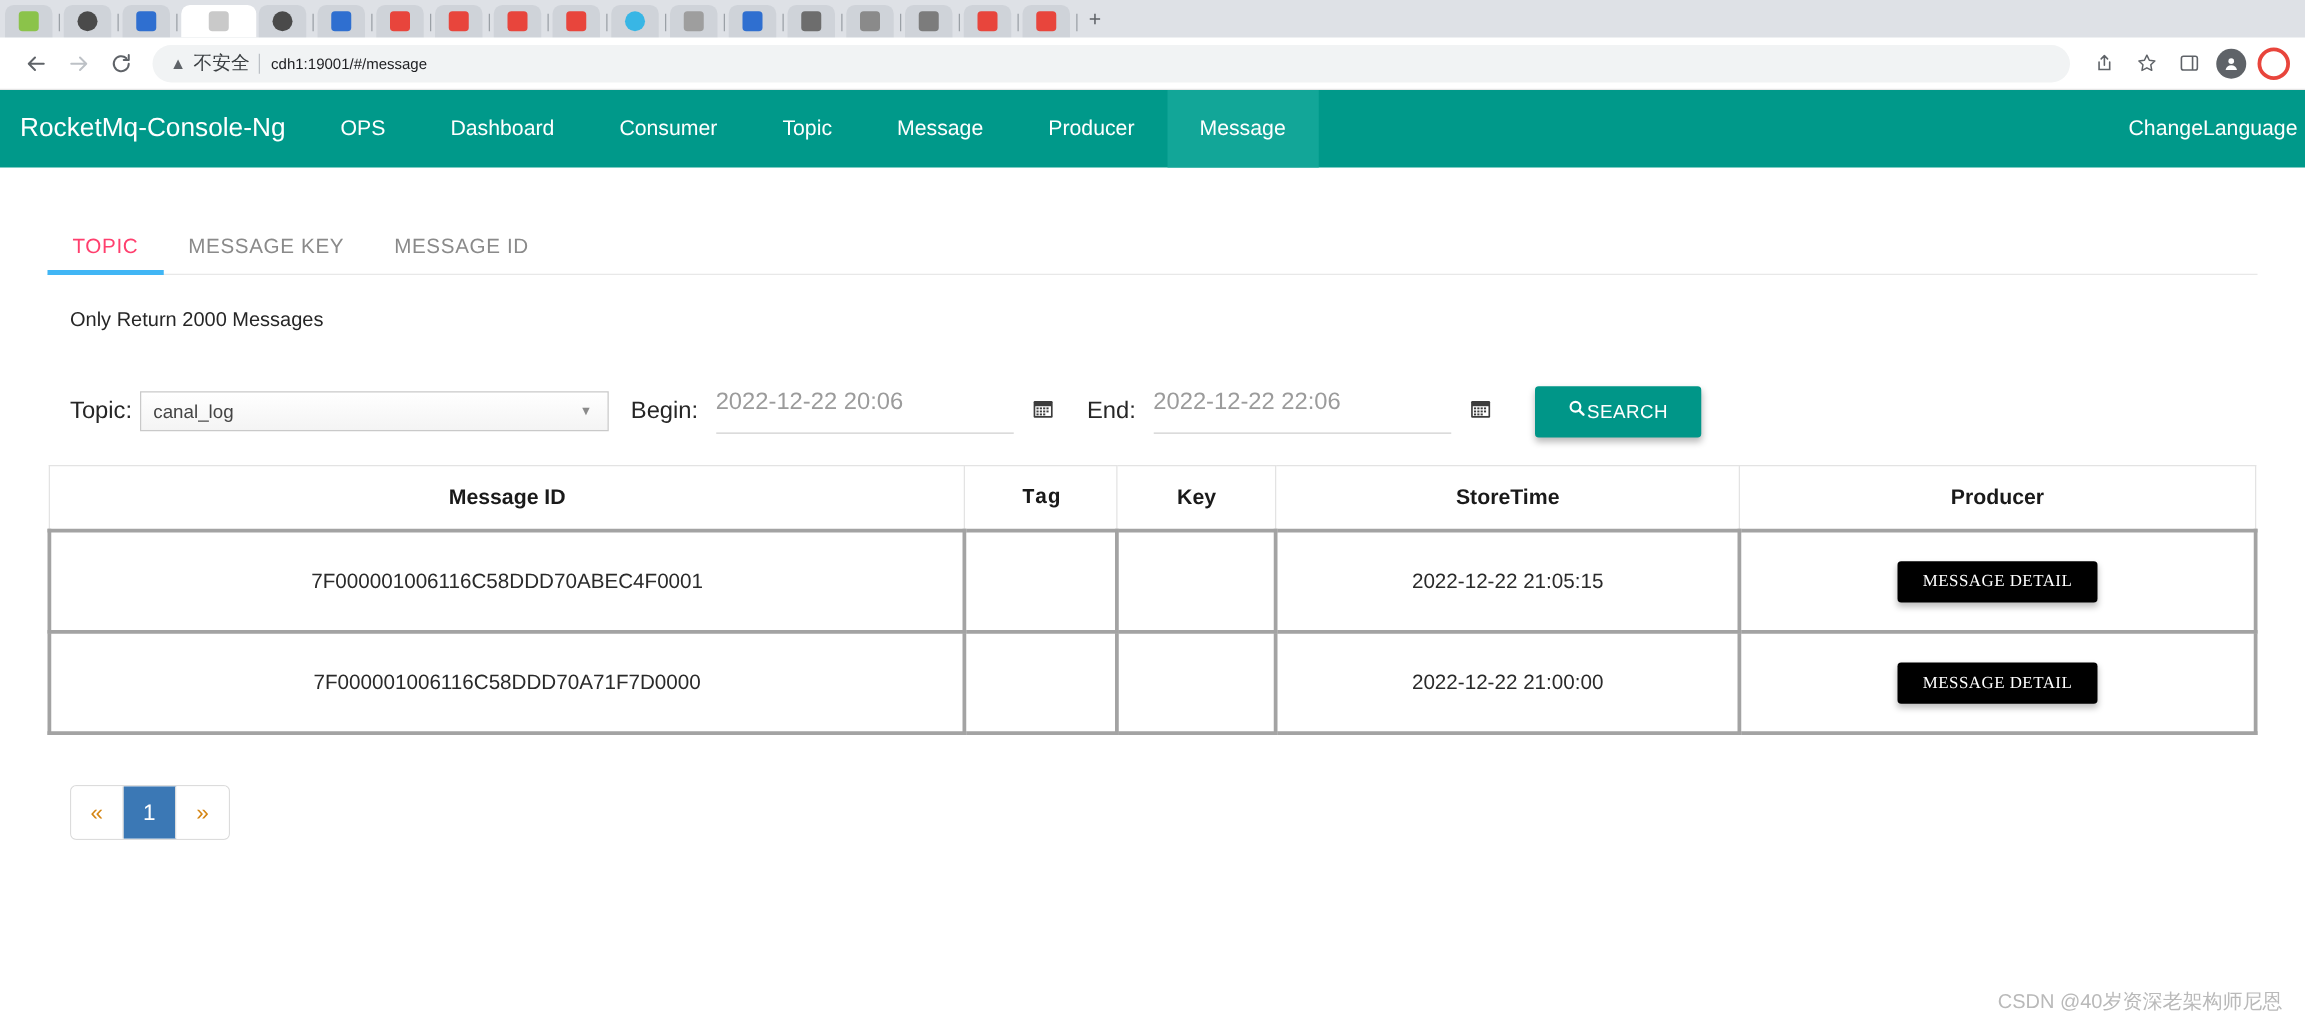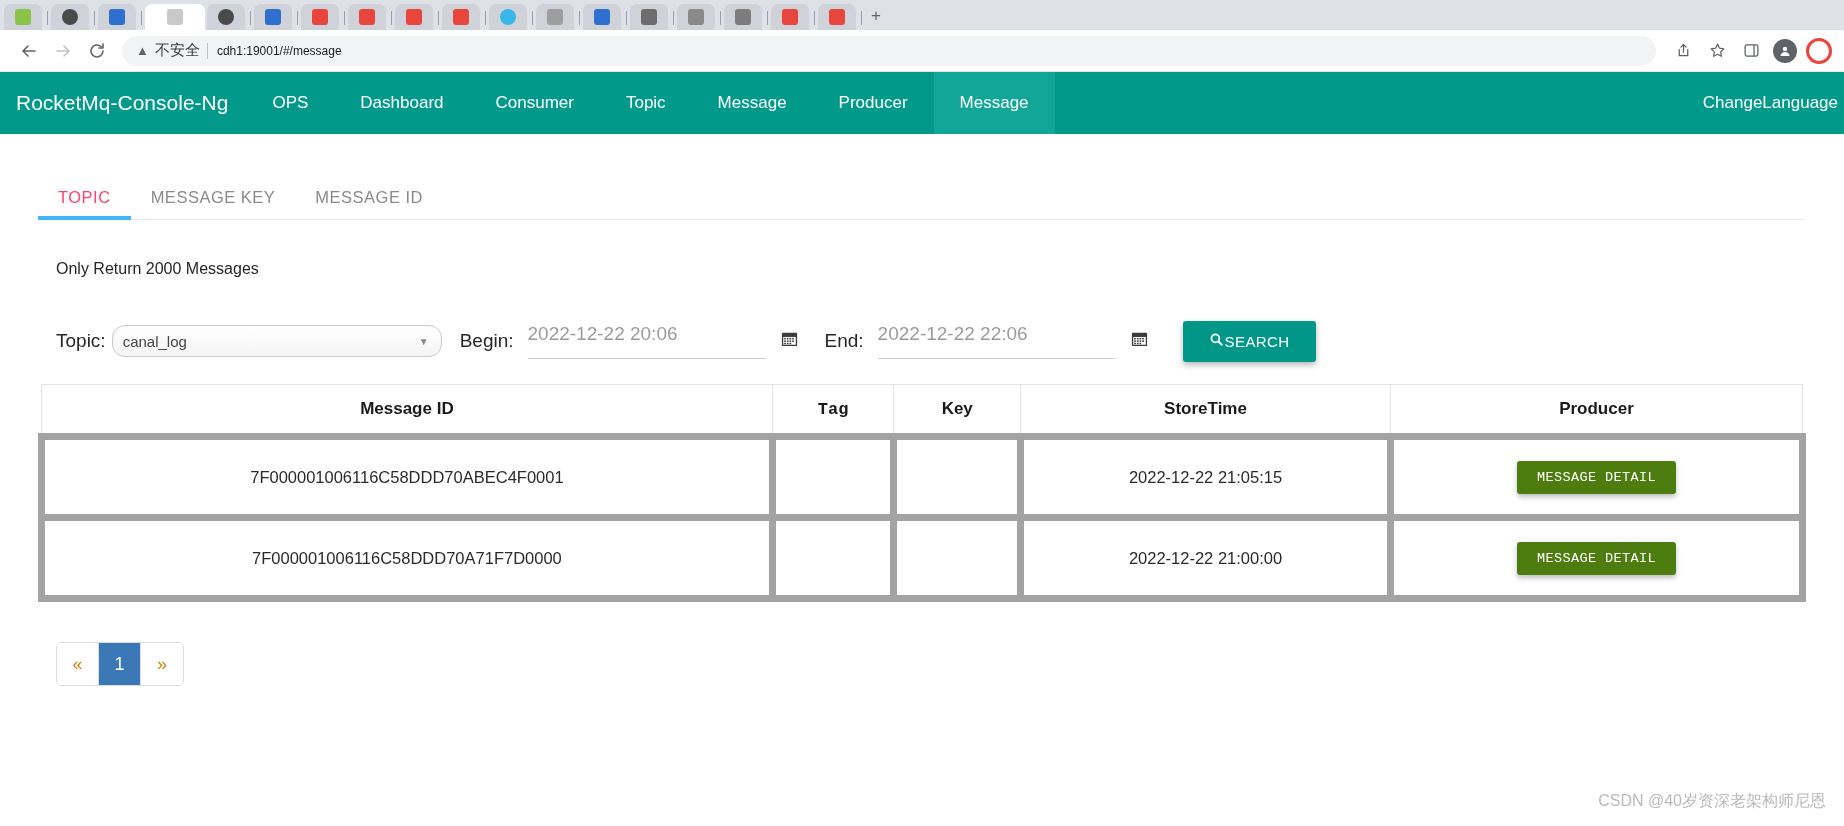--- a/index.html
+++ b/index.html
@@ -148,44 +148,44 @@
   .ptab.active { color: #ff3f6e; }
   .ptab.active::after {
     content: "";
     position: absolute;
     left: 0; right: 0; bottom: -1px;
     height: 4px;
     background: #41b6f5;
   }
 
   .notice {
-    margin-top: 40px;
+    margin-top: 28px;
     font-size: 16px;
     color: #262626;
     padding-left: 18px;
   }
 
   .formrow {
     display: flex;
     align-items: center;
     margin-top: 42px;
     padding-left: 18px;
     height: 42px;
   }
   .flabel {
     font-size: 19px;
     color: #262626;
     margin-right: 6px;
     white-space: nowrap;
   }
   .topic-select {
-    width: 330px;
+    width: 375px;
     height: 32px;
     border: 1px solid #c9c9c9;
-    border-radius: 13px;
+    border-radius: 0;
     background: linear-gradient(#ffffff, #f4f4f4);
     display: flex;
     align-items: center;
     padding: 0 10px;
     font-size: 15px;
     color: #444;
     position: relative;
   }
   .topic-select .caret {
     position: absolute; right: 12px;
@@ -237,44 +237,44 @@
   }
   table.msgtable th {
     border: 1px solid #e3e3e3;
     font-size: 17px;
     color: #1a1a1a;
     height: 52px;
     font-weight: bold;
     text-align: center;
   }
   table.msgtable td {
-    border: 7px solid #a3a3a3;
+    border: 3px solid #a3a3a3;
     font-size: 16.5px;
     color: #2a2a2a;
     height: 81px;
     text-align: center;
     vertical-align: middle;
   }
   .col-msgid { width: 41.5%; }
   .col-tag   { width: 6.9%; font-family: Liberation Mono, monospace; }
   .col-key   { width: 7.2%; }
   .col-time  { width: 21.0%; }
   .col-op    { width: 23.4%; }
 
   .detailbtn {
-    background: #4d7c0f;
+    background: #000000;
     color: #ffffff;
     border: none;
     border-radius: 3px;
     height: 33px;
     padding: 0 20px;
     font-size: 13.5px;
     letter-spacing: .4px;
     box-shadow: 0 3px 5px rgba(0,0,0,.25);
-    font-family: Liberation Mono, monospace;
+    font-family: Liberation Serif, serif;
   }
 
   
   .pager {
     display: inline-flex;
     margin-top: 40px;
     margin-left: 18px;
     border: 1px solid #dcdcdc;
     border-radius: 5px;
     overflow: hidden;

